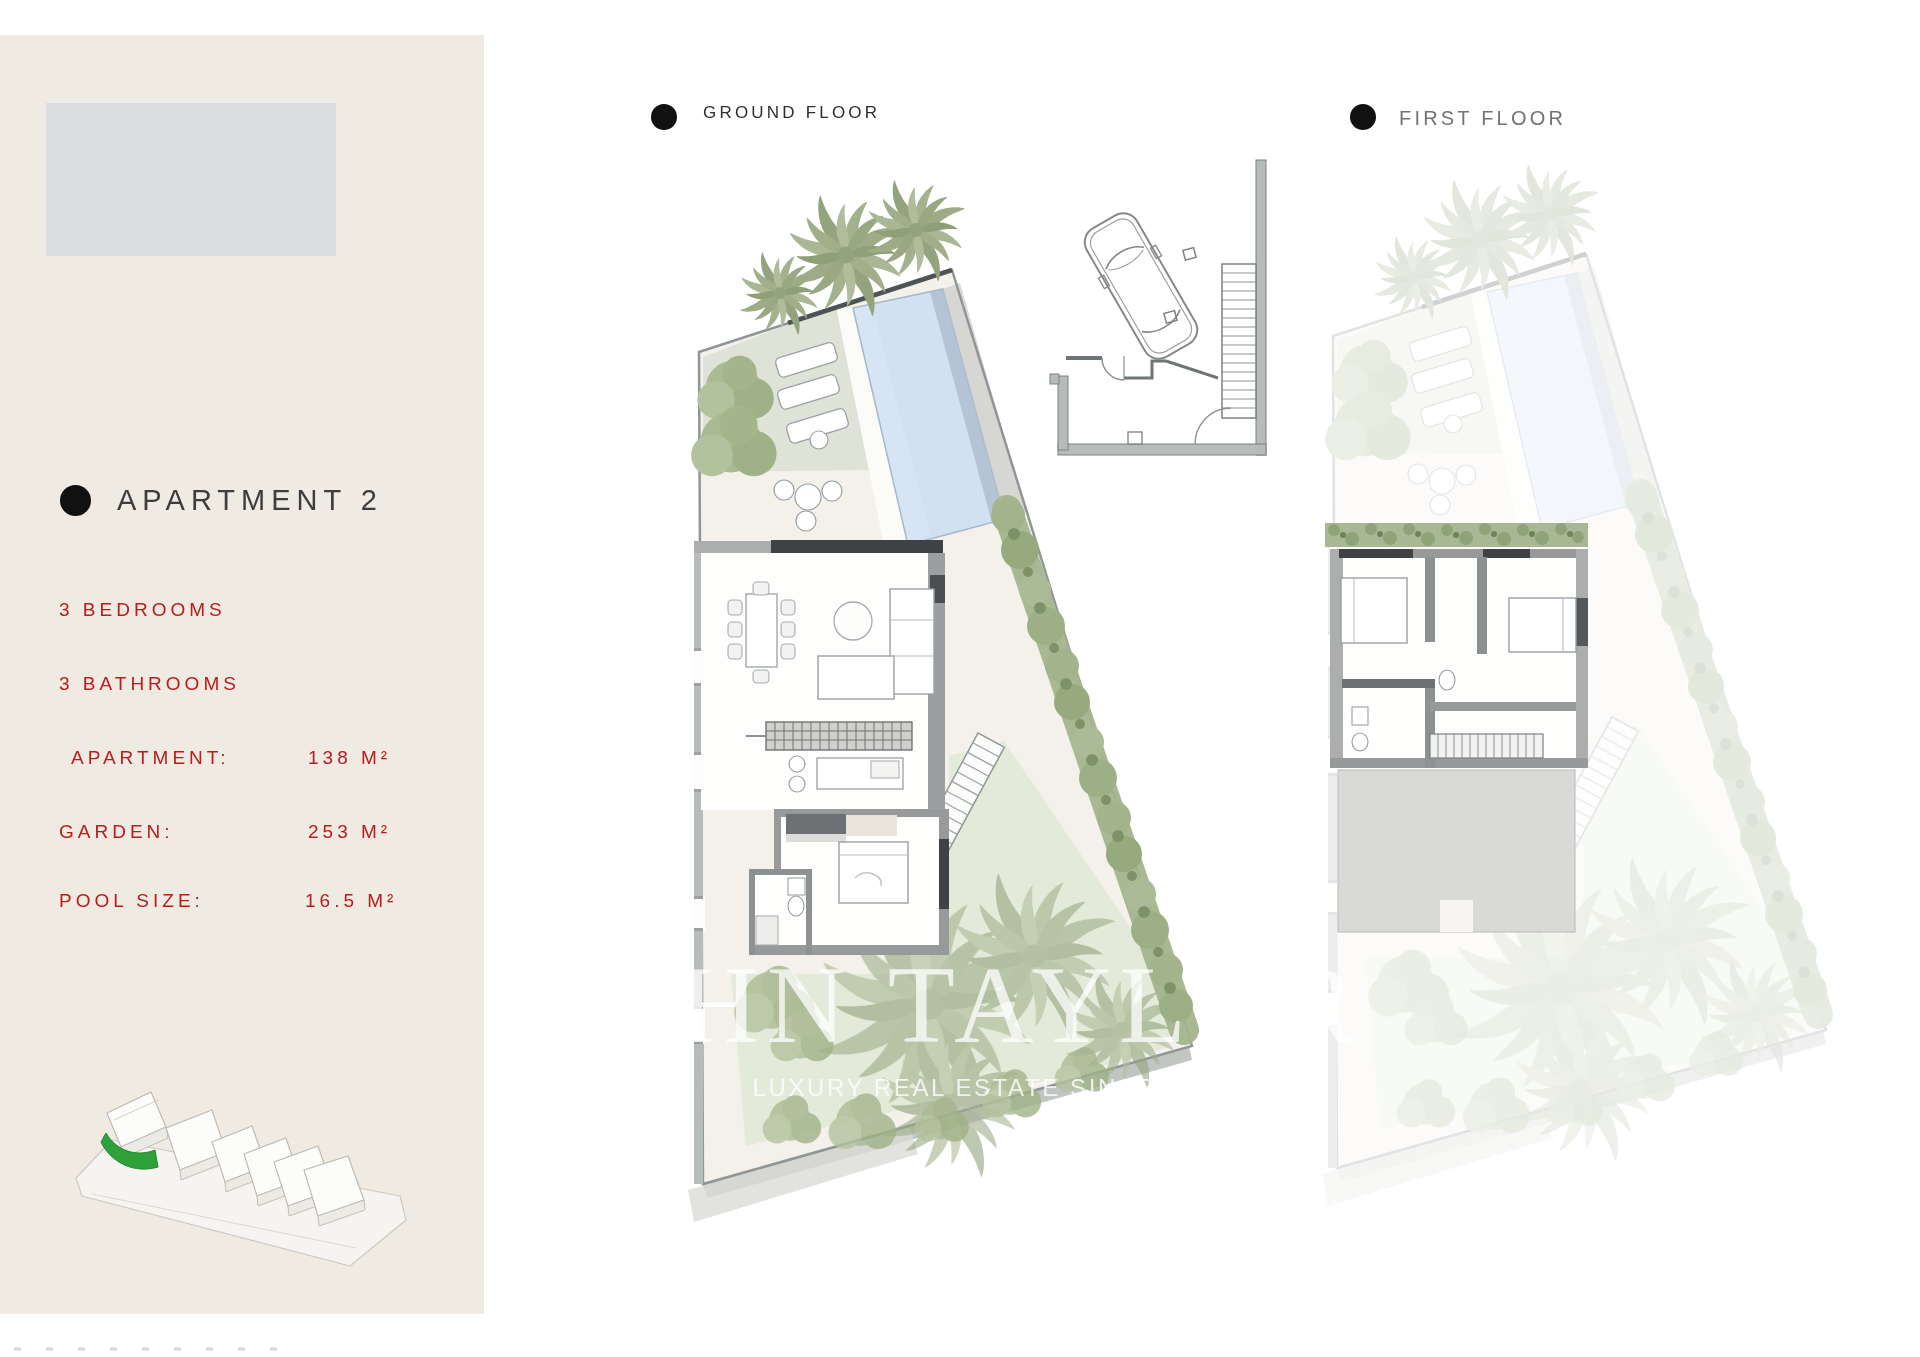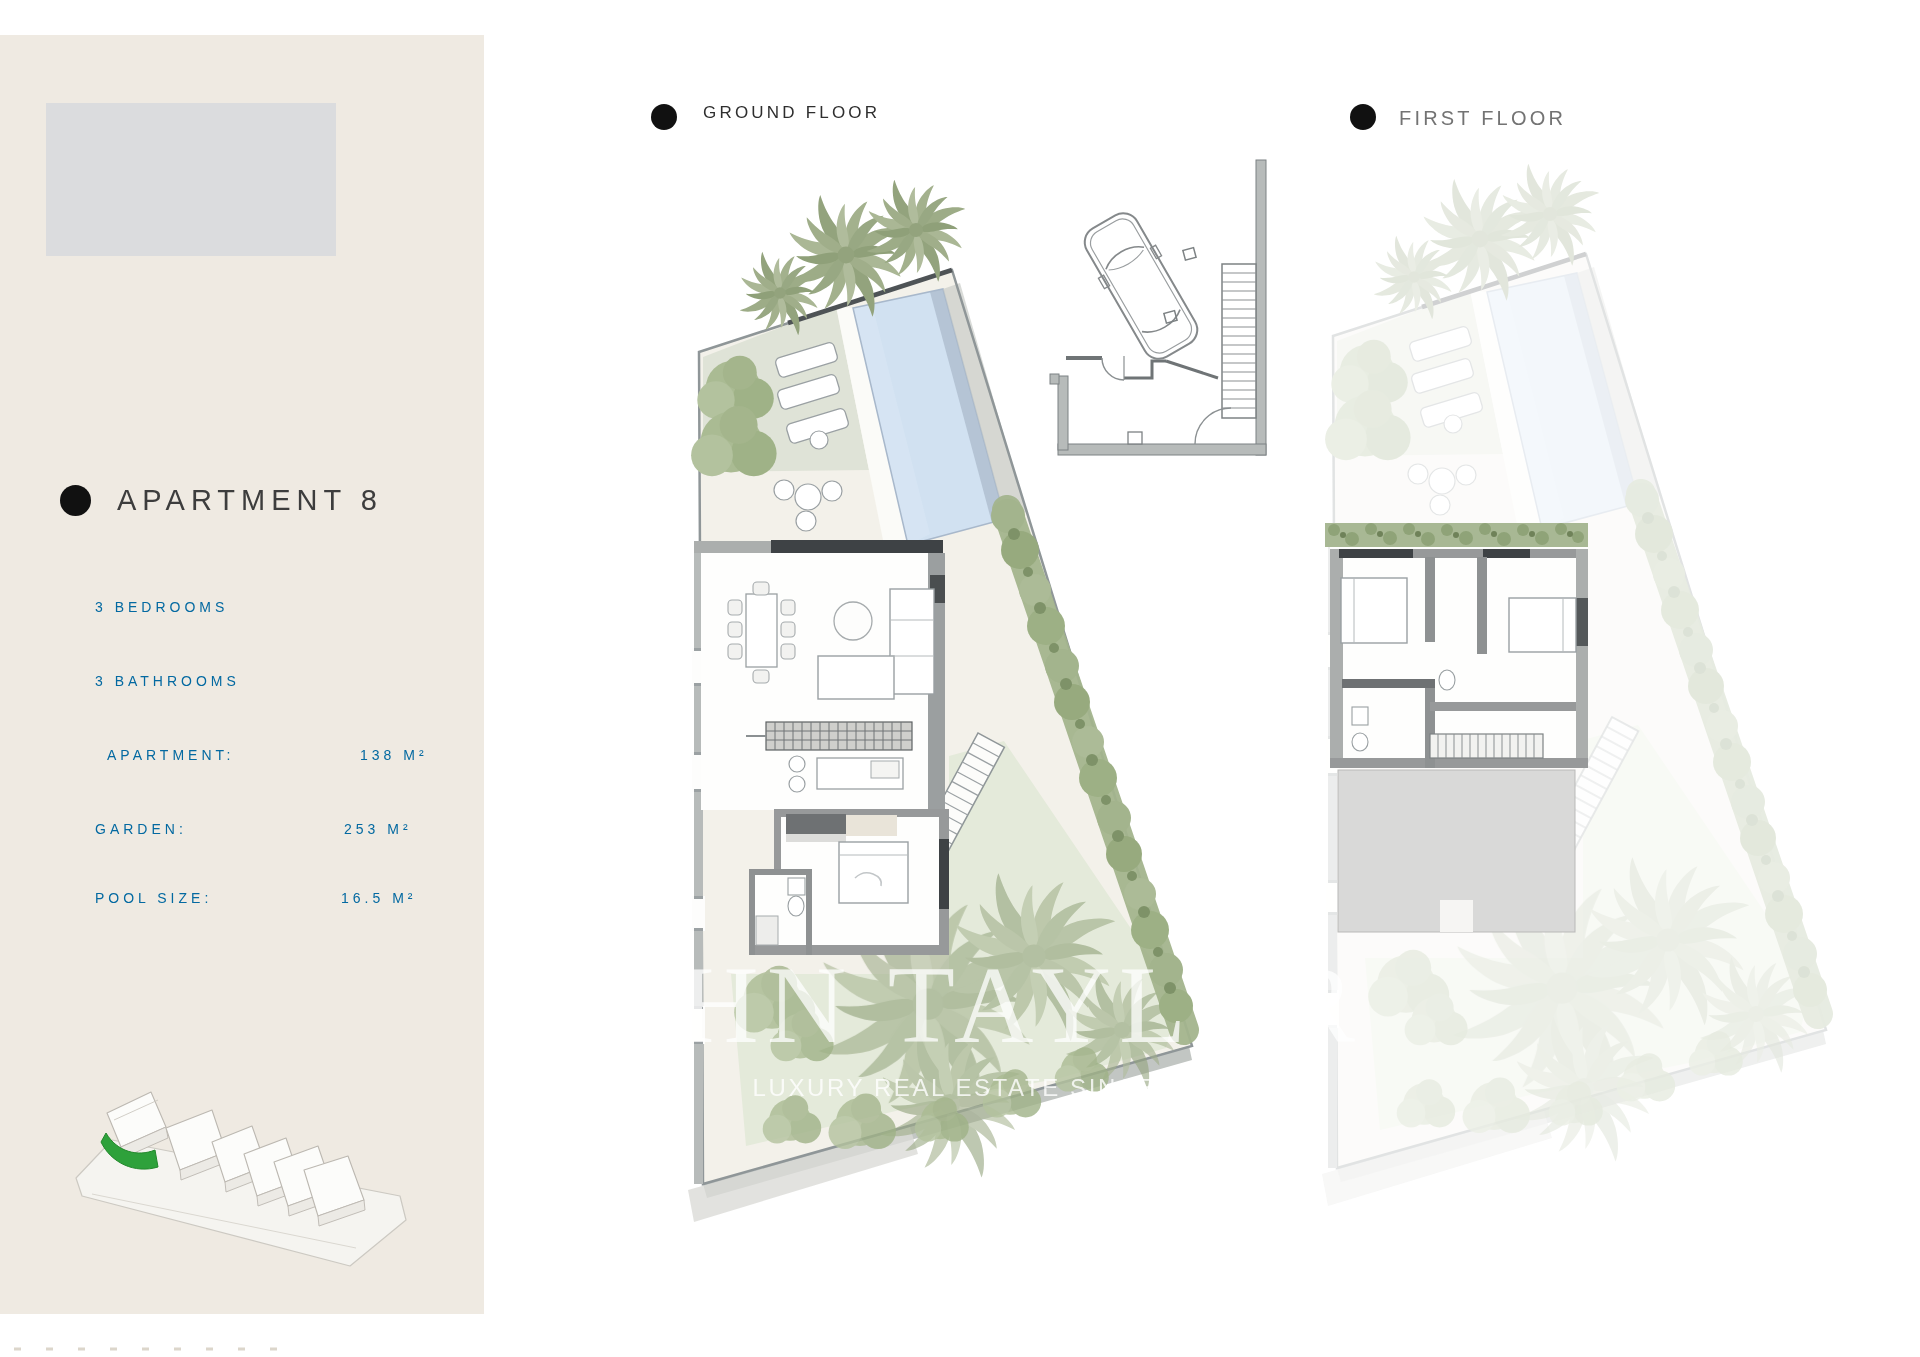--- a/index.html
+++ b/index.html
@@ -1,35 +1,35 @@
 <!DOCTYPE html>
 <html><head>
 <meta charset="utf-8">
 <style>
   html,body{margin:0;padding:0;background:#ffffff;width:1920px;height:1357px;overflow:hidden;}
   body{font-family:"Liberation Sans",sans-serif;position:relative;}
-  .lbl{position:absolute;color:#0369a1;letter-spacing:4px;font-size:14px;white-space:nowrap;margin-left:36px;}
+  .lbl{position:absolute;color:#b91c1c;letter-spacing:4px;font-size:19px;white-space:nowrap;}
 </style>
 </head>
 <body>
 
 <div style="position:absolute;left:0;top:35px;width:484px;height:1279px;background:#EFEAE2;"></div>
 
 <div style="position:absolute;left:46px;top:103px;width:290px;height:153px;background:#DBDCDE;"></div>
 
 <div style="position:absolute;left:60px;top:485px;width:31px;height:31px;border-radius:50%;background:#111;"></div>
 
-<div style="position:absolute;left:117px;top:484px;font-size:29px;letter-spacing:6px;color:#3d3d3d;">APARTMENT 8</div>
+<div style="position:absolute;left:117px;top:484px;font-size:29px;letter-spacing:6px;color:#3d3d3d;">APARTMENT 2</div>
 
 <div class="lbl" style="left:59px;top:599px;">3 BEDROOMS</div>
 
 <div class="lbl" style="left:59px;top:673px;">3 BATHROOMS</div>
 
 <div class="lbl" style="left:71px;top:747px;">APARTMENT:</div>
-<div class="lbl" style="left:324px;top:747px;text-align:center;">138 M²</div>
+<div class="lbl" style="left:308px;top:747px;text-align:center;">138 M²</div>
 
 <div class="lbl" style="left:59px;top:821px;">GARDEN:</div>
 <div class="lbl" style="left:308px;top:821px;">253 M²</div>
 
 <div class="lbl" style="left:59px;top:890px;">POOL SIZE:</div>
 <div class="lbl" style="left:305px;top:890px;">16.5 M²</div>
 
 <div style="position:absolute;left:651px;top:104px;width:26px;height:26px;border-radius:50%;background:#111;"></div>
 
 <div style="position:absolute;left:703px;top:103px;font-size:17px;letter-spacing:3.2px;color:#2e2e2e;">GROUND FLOOR</div>

